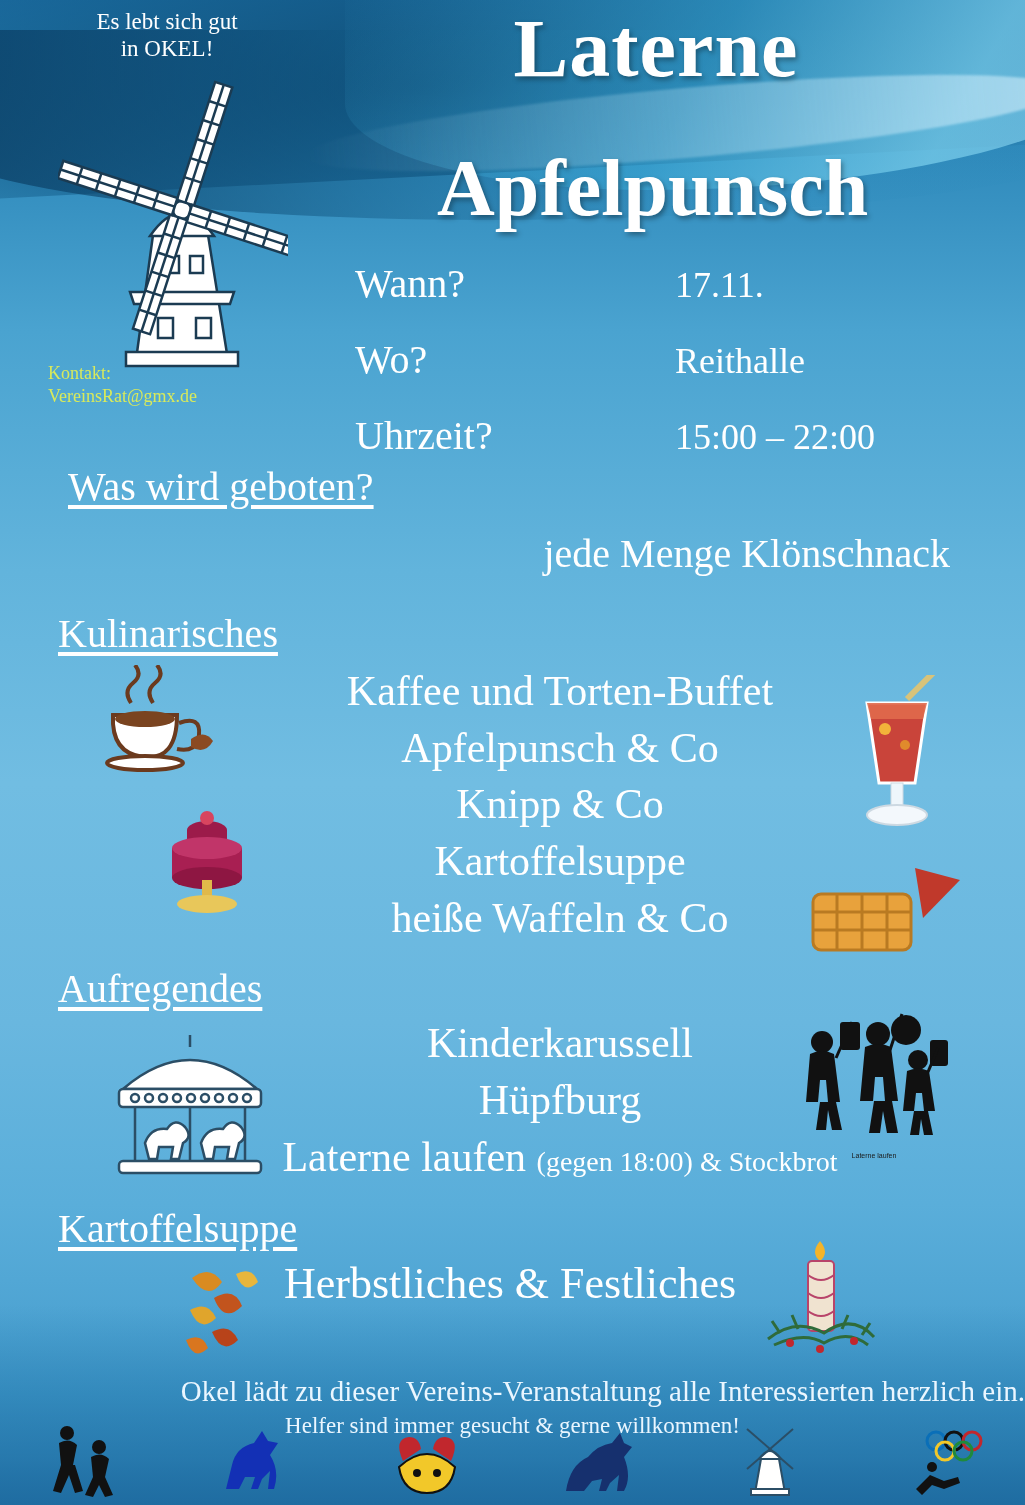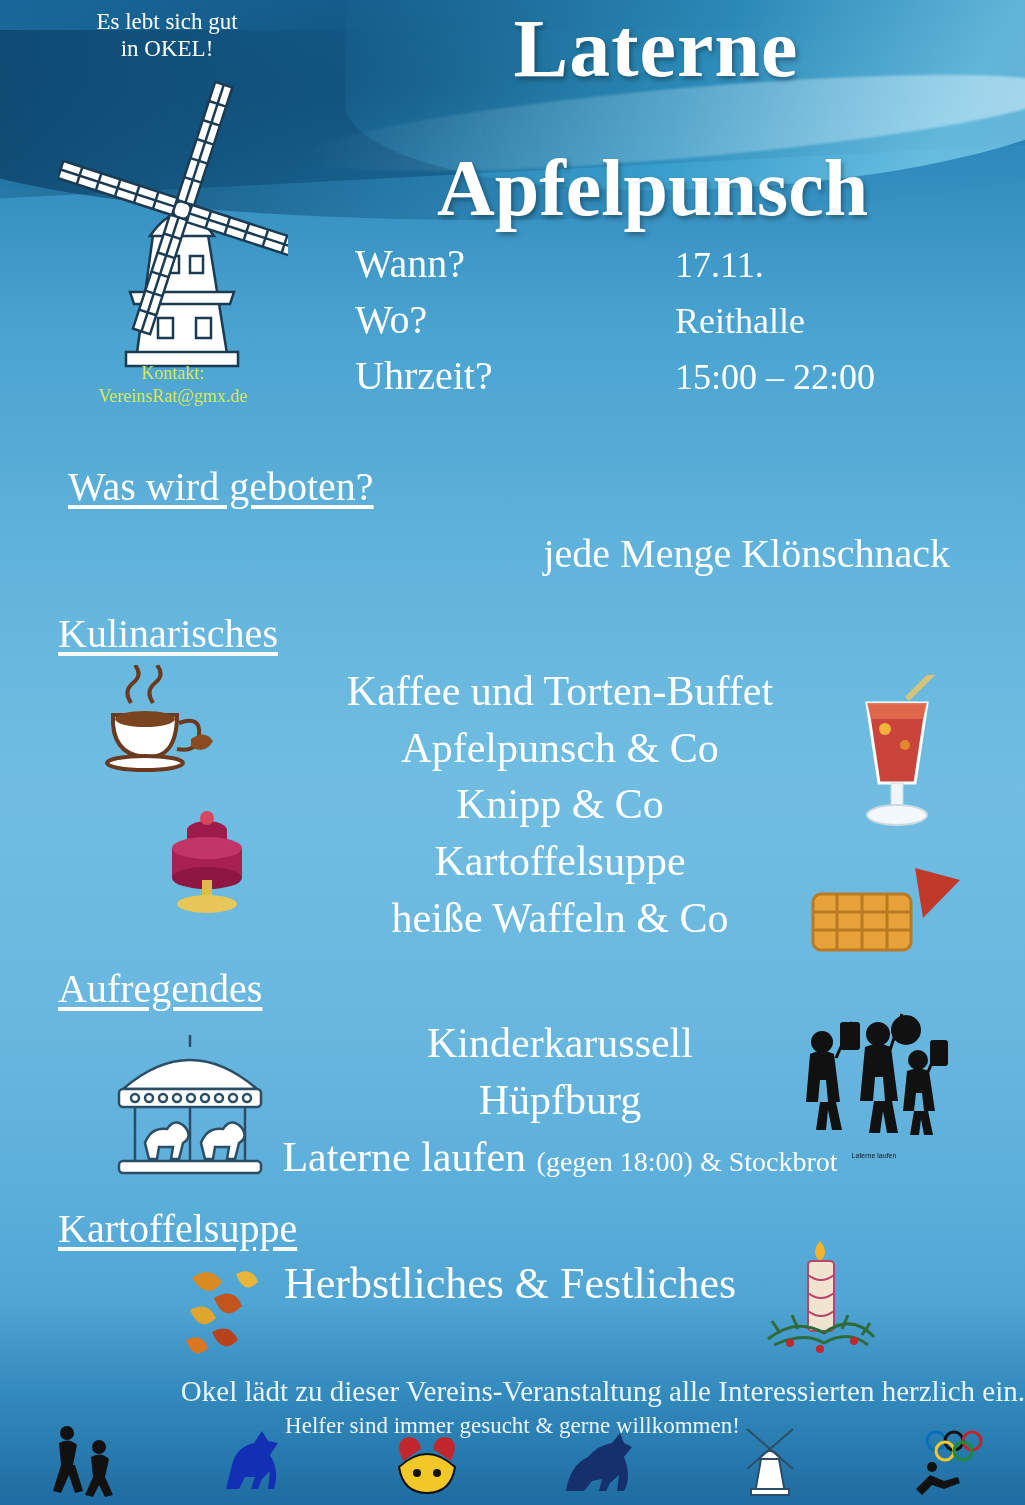--- a/index.html
+++ b/index.html
@@ -64,39 +64,39 @@
 
   
   .slogan {
     position: absolute; left: 52px; top: 8px;
     width: 230px; text-align: center;
     font-size: 23px; line-height: 1.18; color: #ffffff;
   }
   .windmill { position: absolute; left: 58px; top: 60px; width: 230px; height: 310px; }
   .contact {
     position: absolute; left: 48px; top: 362px; width: 250px;
-    text-align: center; color: #d9ea5a; font-size: 18px; line-height: 1.25;
+    text-align: left; color: #d9ea5a; font-size: 18px; line-height: 1.25;
   }
 
   .title1 {
     position: absolute; left: 300px; top: 8px; width: 712px;
     text-align: center; font-size: 82px; font-weight: bold;
     letter-spacing: 1px; line-height: 1;
     text-shadow: 2px 3px 5px rgba(0,0,0,0.35);
   }
   .title2 {
     position: absolute; left: 295px; top: 148px; width: 715px;
     text-align: center; font-size: 80px; font-weight: bold;
     line-height: 1;
     text-shadow: 2px 3px 5px rgba(0,0,0,0.35);
   }
 
   .wwu { position: absolute; left: 355px; top: 240px; width: 620px; }
   .wwu-row { display: flex; align-items: baseline; margin-bottom: 9px; }
-  .wwu-q { width: 320px; font-size: 40px; }
+  .wwu-q { width: 320px; font-size: 40px; margin-top: 20px; }
   .wwu-a { font-size: 36px; }
 
   
   .sec-head {
     position: absolute; font-size: 40px;
     text-decoration: underline; text-underline-offset: 5px;
     white-space: nowrap;
   }
   .center-line { position: absolute; text-align: center; font-size: 40px; white-space: nowrap; }
 

